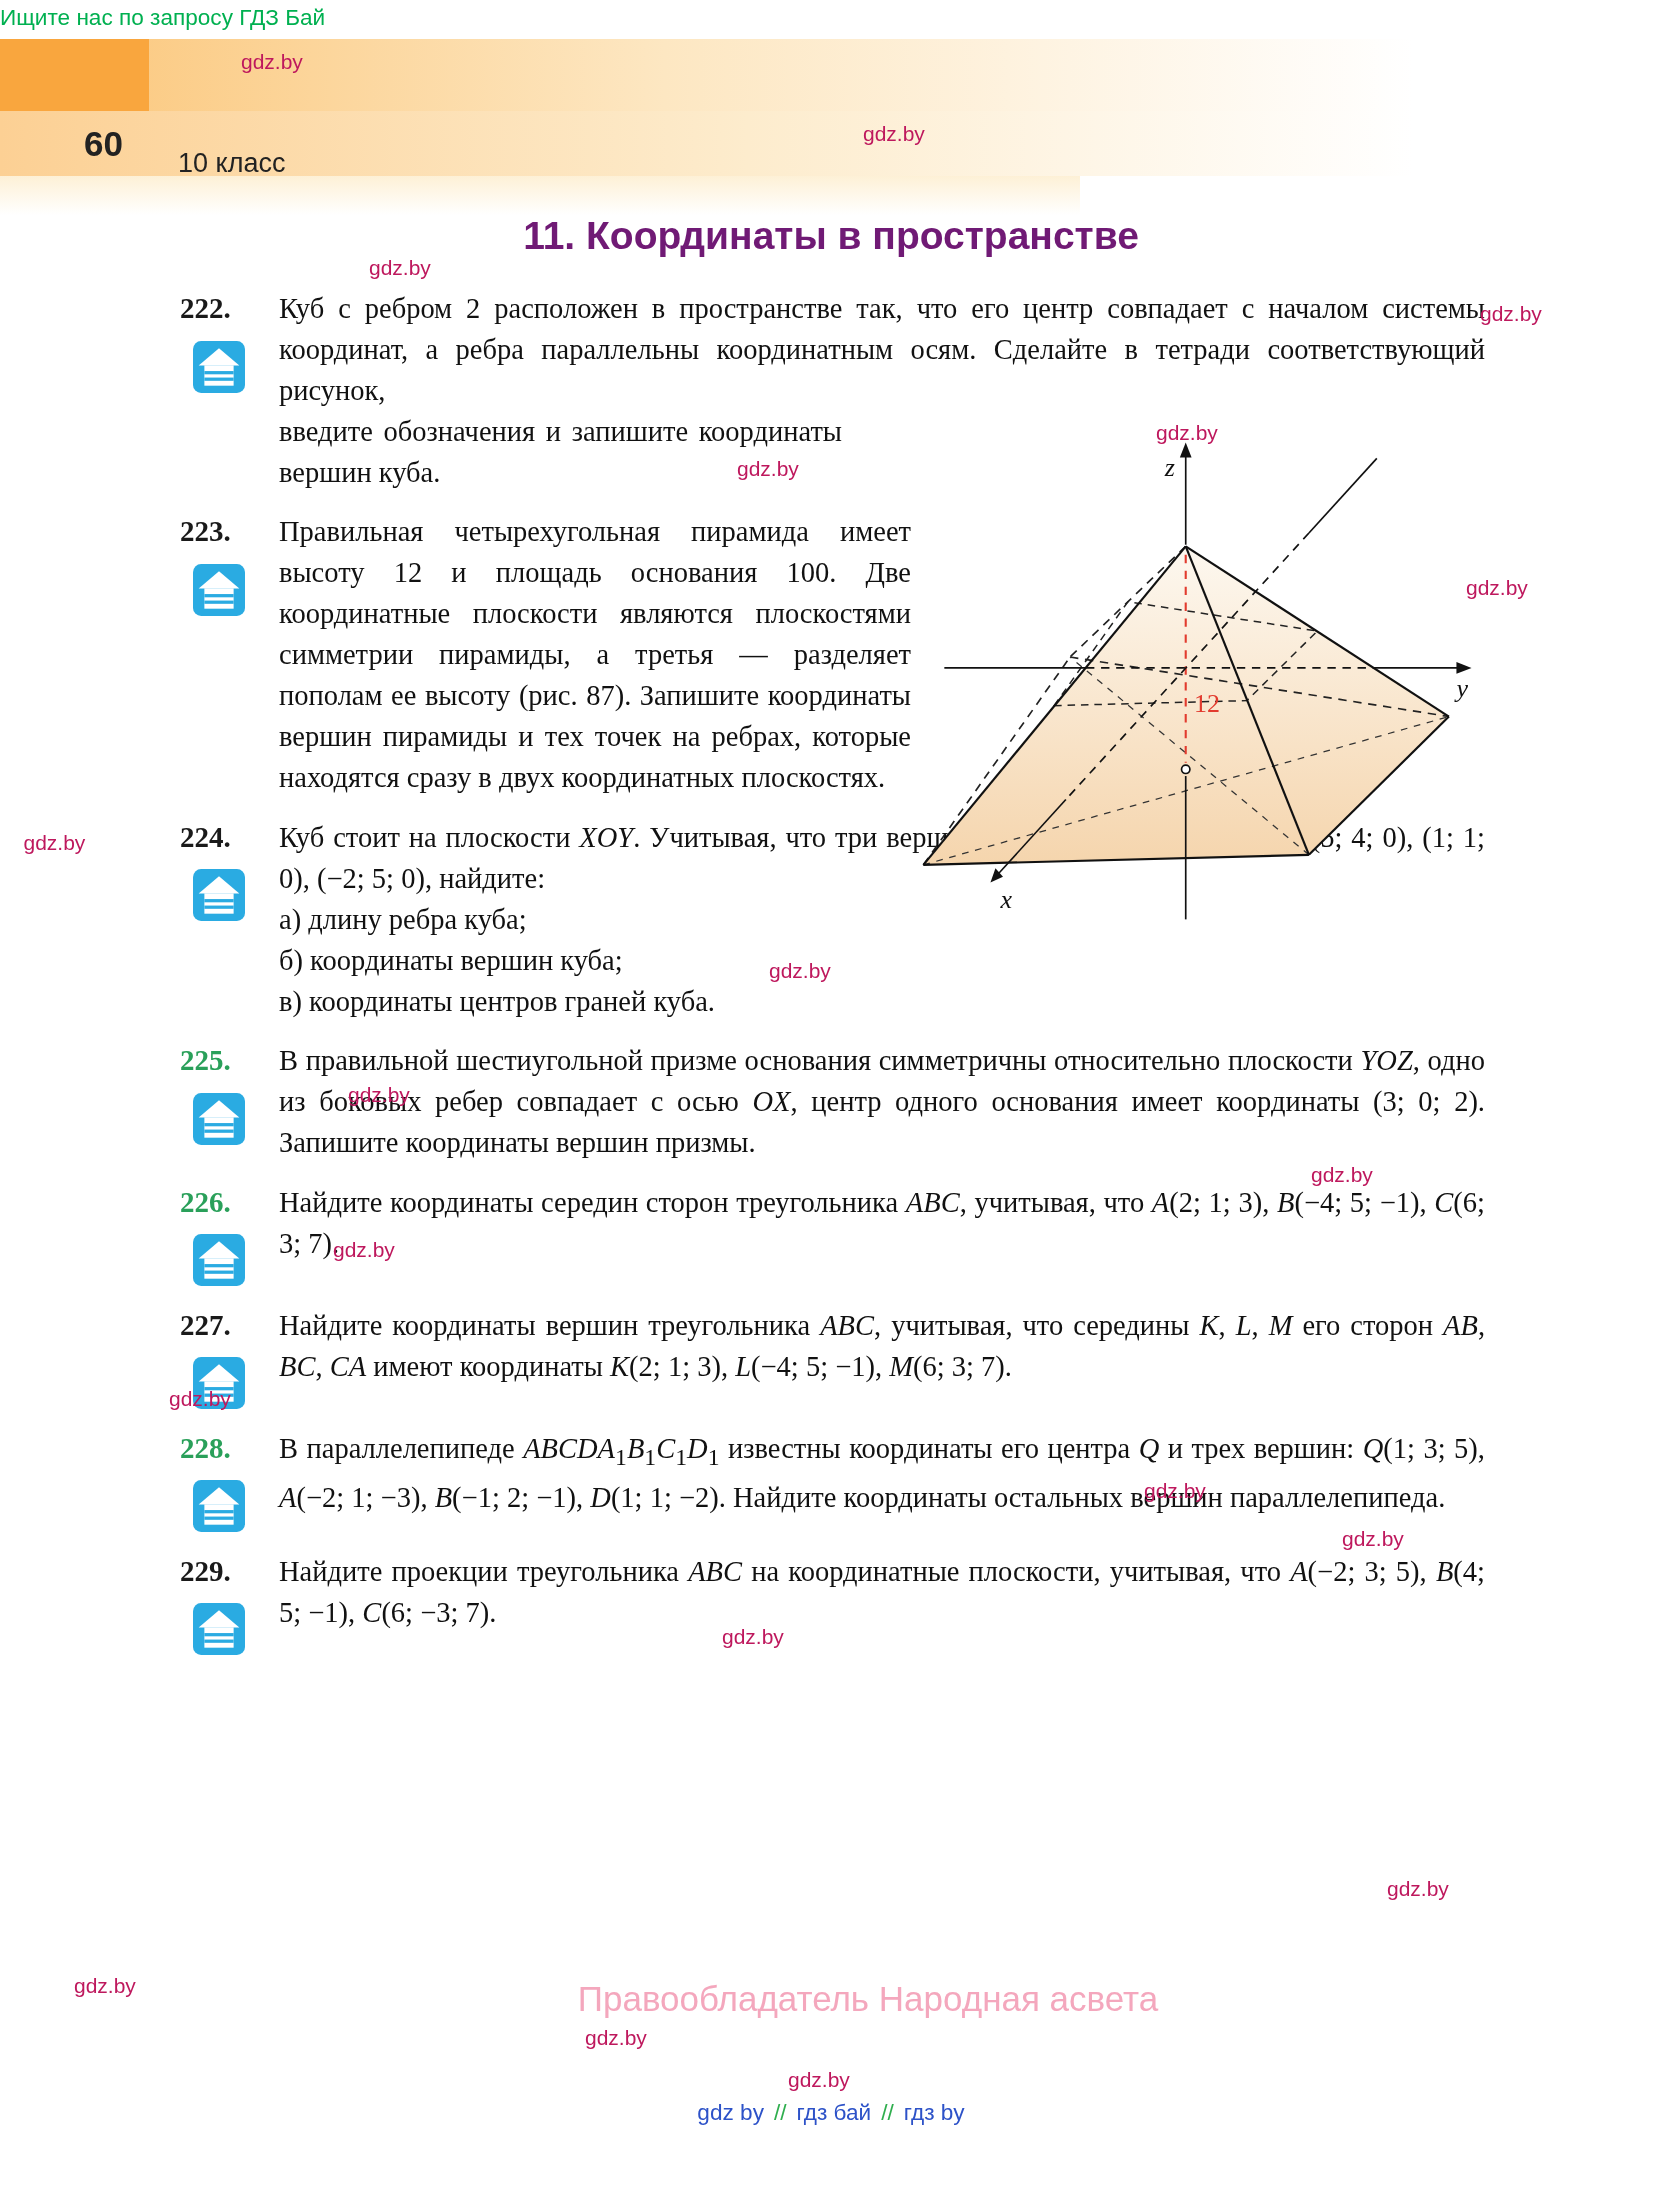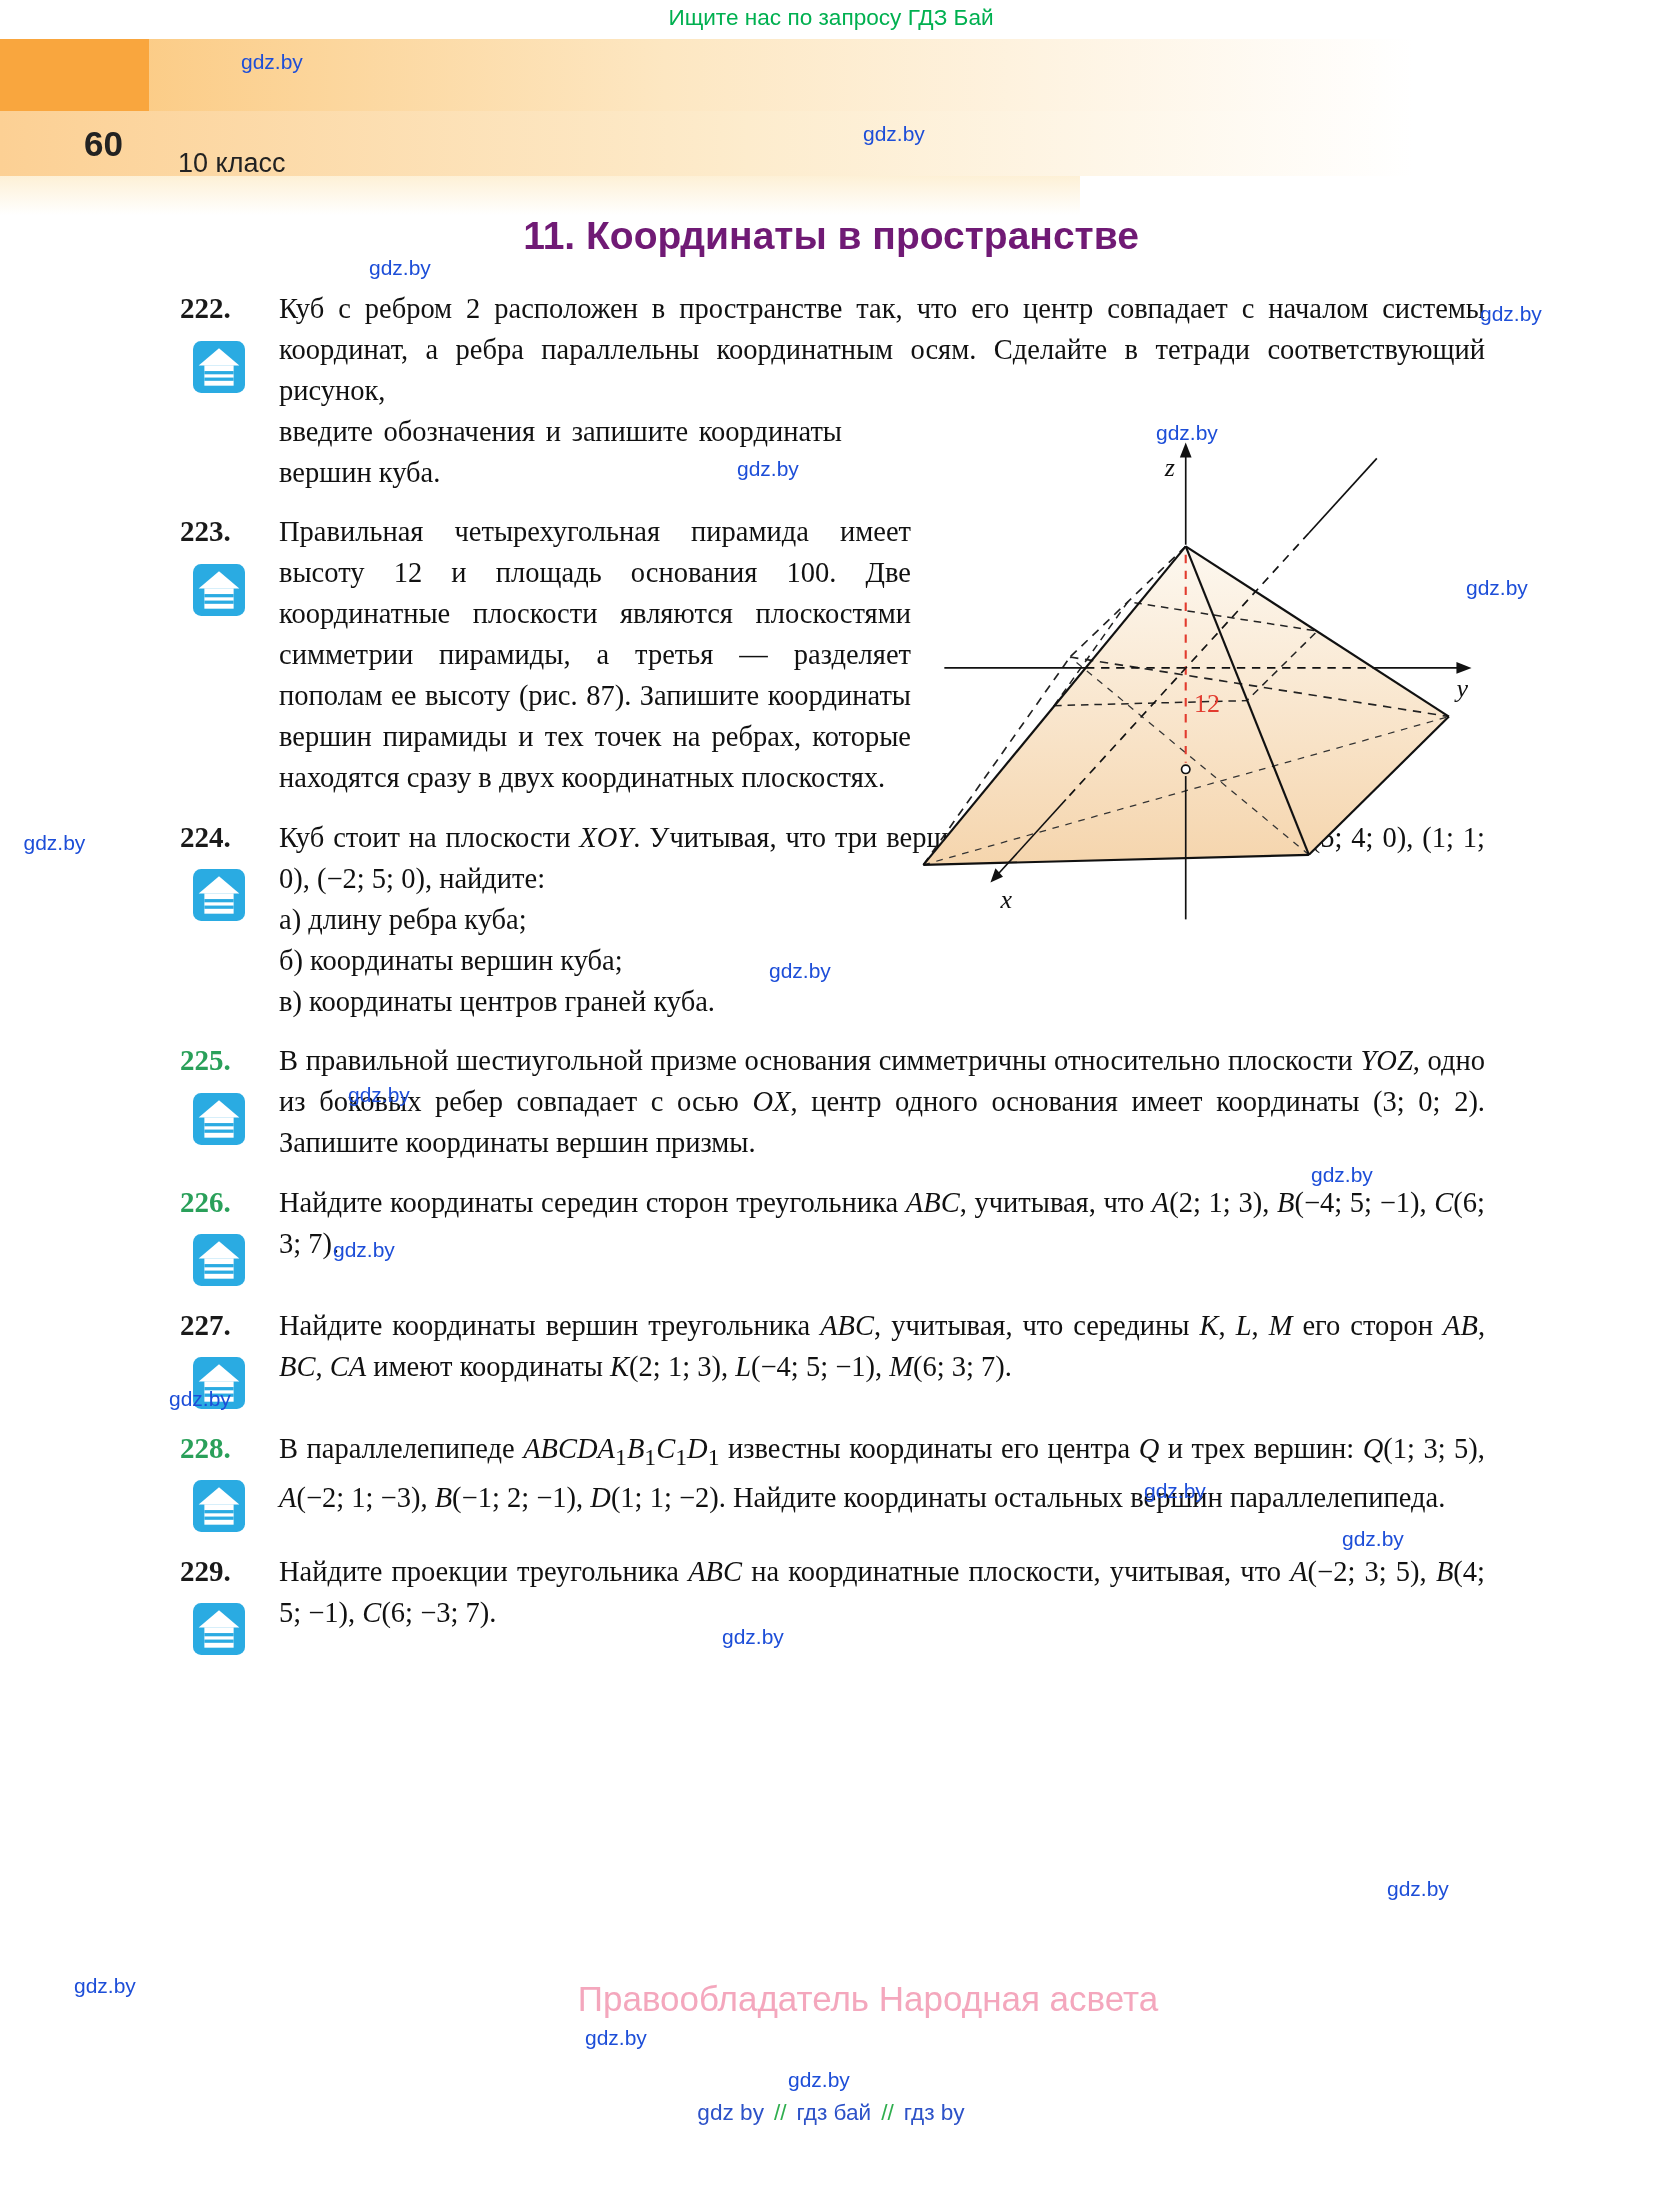--- a/index.html
+++ b/index.html
@@ -1,19 +1,19 @@
 <!DOCTYPE html>
 <html style="font-size:13.4px"><head>
 <meta charset="utf-8">
 <style>
   html,body{margin:0;padding:0;background:#fff;}
   .page{position:relative;width:1662px;height:2205px;background:#fff;overflow:hidden;
         font-family:"Liberation Serif",serif;color:#111;}
 
-  .promo{position:absolute;top:5px;left:0;width:100%;text-align:center;
+  .promo{position:absolute;top:5px;left:0;width:100%;text-align:left;
          font-family:"Liberation Sans",sans-serif;font-size:22.6px;color:#00b050;}
 
   .band-row1{position:absolute;top:39px;left:0;width:100%;height:72px;
              background:linear-gradient(to right,#fbc577 0%,#fde7c2 40%,#ffffff 85%);}
   .band-block{position:absolute;top:39px;left:0;width:149px;height:72px;background:#f9a63e;}
   .band-row2{position:absolute;top:111px;left:0;width:100%;height:65px;
              background:linear-gradient(to right,#fcd094 0%,#fdeccd 45%,#ffffff 85%);}
   .band-fade{position:absolute;top:176px;left:0;width:65%;height:39px;
              background:linear-gradient(to bottom,rgba(253,238,207,0.85),rgba(255,255,255,0));}
 
@@ -34,21 +34,21 @@
   .ptext{flex:1;min-width:0;}
   .ptext p{margin:0;text-align:justify;}
   p.narrow{width:563px;}
   .p223 .ptext{max-width:632px;}
   .item{text-align:left !important;}
 
   .figure{position:absolute;left:915px;top:429px;width:637px;height:553px;}
   .fig-caption{position:absolute;left:0;top:513px;width:541px;text-align:center;
                font-size:28px;color:#111;}
 
-  .wm{position:absolute;font-family:"Liberation Sans",sans-serif;font-size:21px;color:#1d4ed8;white-space:nowrap;}
+  .wm{position:absolute;font-family:"Liberation Sans",sans-serif;font-size:21px;color:#be185d;white-space:nowrap;}
 
   .copyright{position:absolute;top:1979px;left:0;width:100%;text-align:center;
              font-family:"Liberation Sans",sans-serif;font-size:35px;color:#f4a7bd;padding-left:37px;}
   .links{position:absolute;top:2100px;left:0;width:100%;text-align:center;
          font-family:"Liberation Sans",sans-serif;font-size:22.6px;color:#2d52c8;}
   .links .sep{color:#2fae4e;margin:0 10px;}
   .links span{cursor:pointer;}
 </style>
 </head>
 <body>

